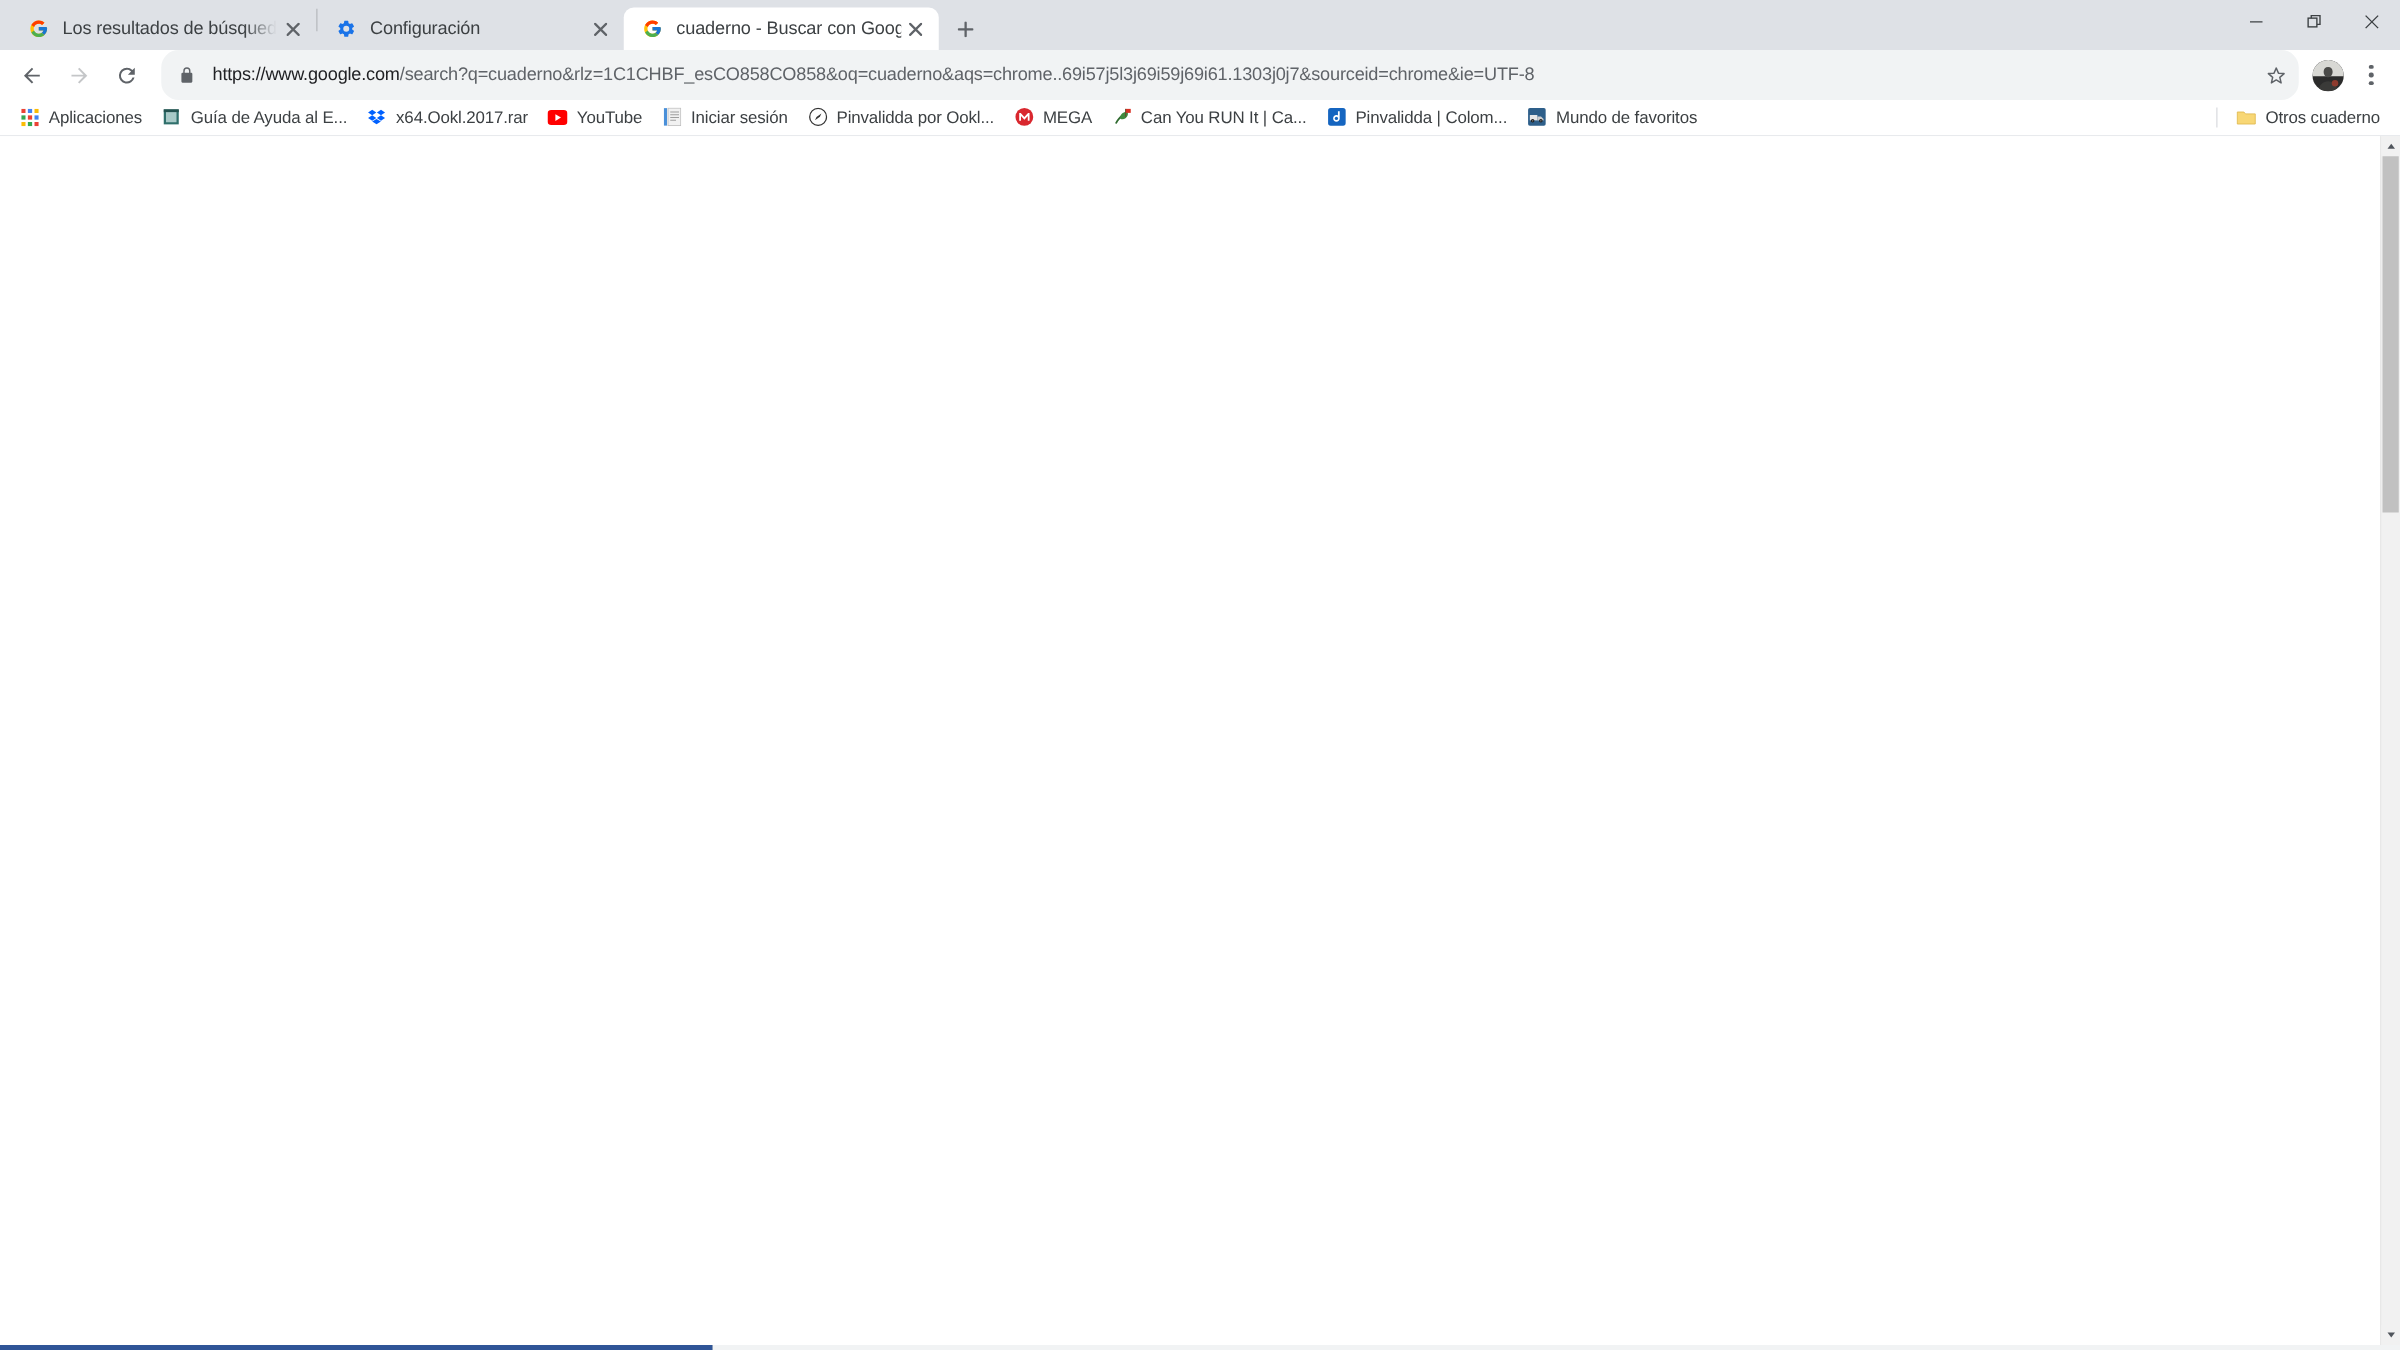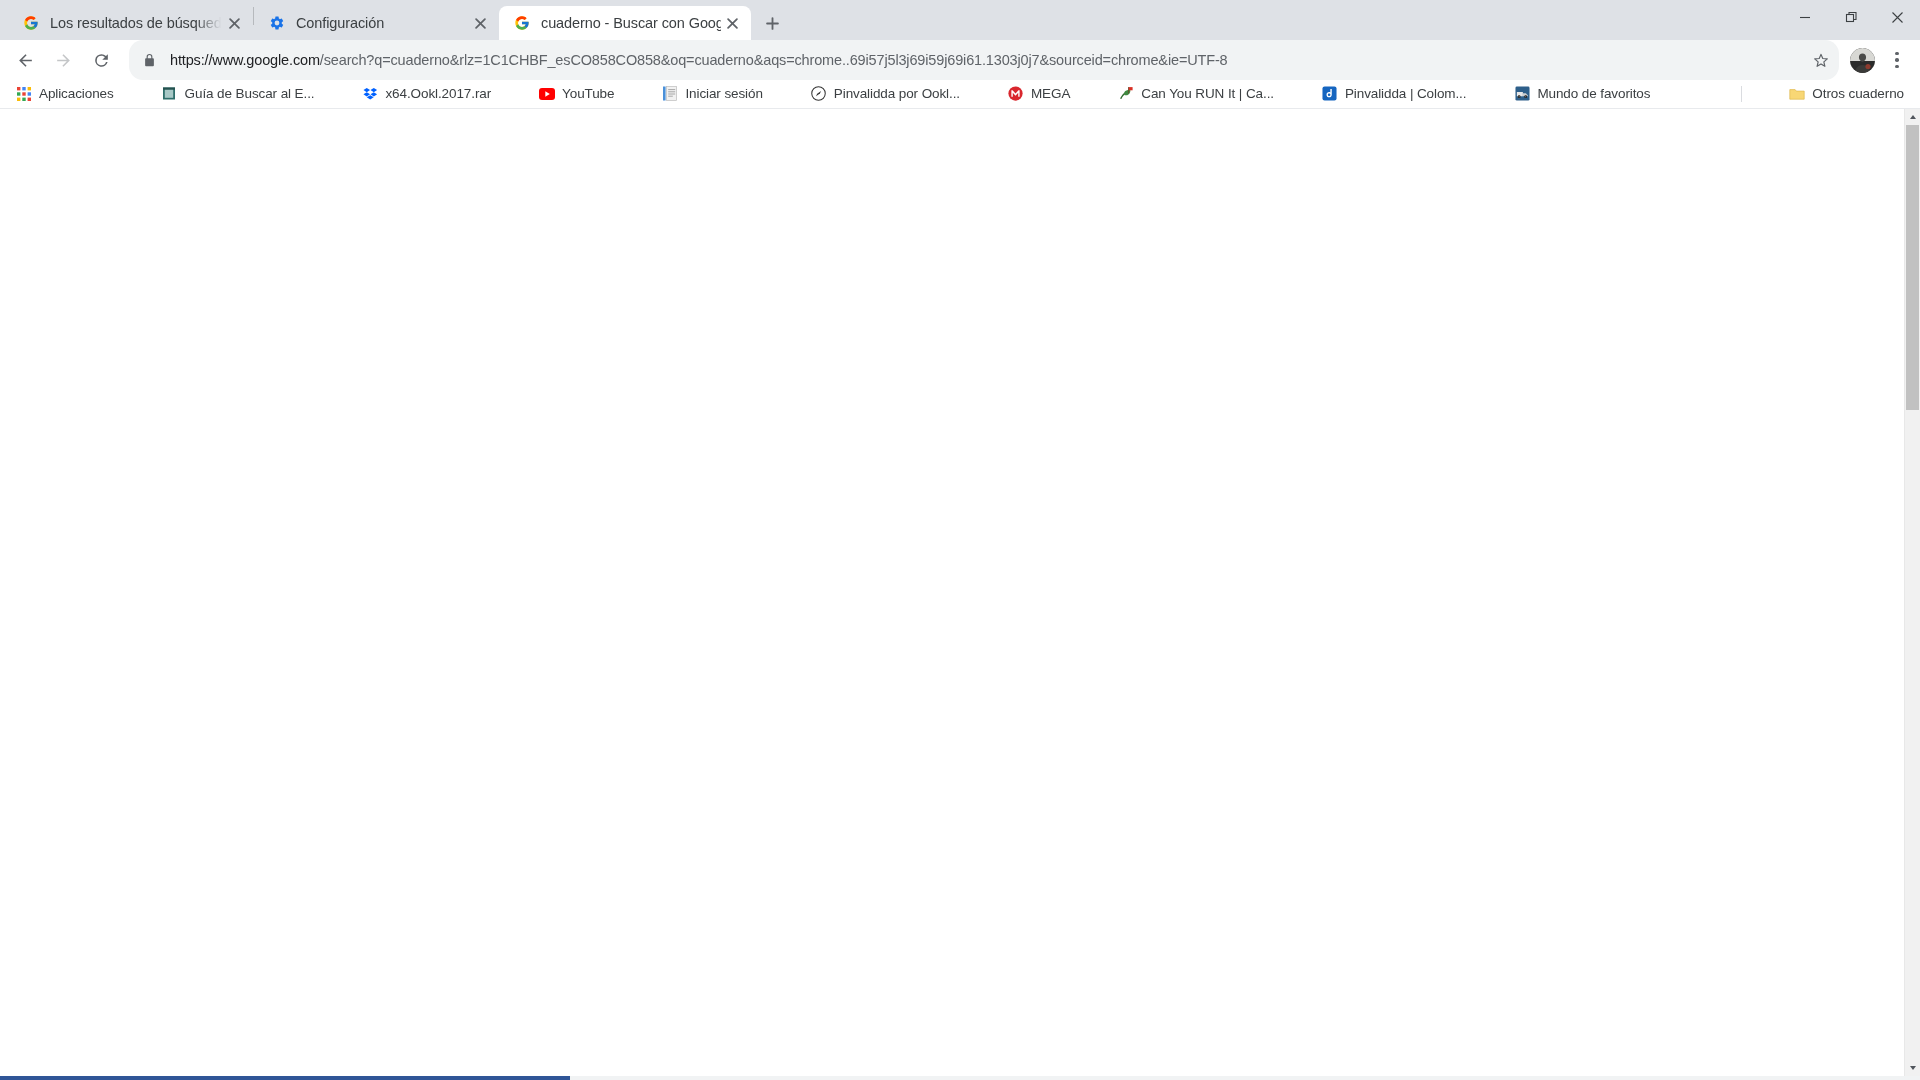--- a/index.html
+++ b/index.html
@@ -227,21 +227,20 @@
   .bookmarks {
     height: 28px;
     flex: 0 0 28px;
     background: #ffffff;
     display: flex;
     align-items: center;
     padding: 0 8px 0 8px;
     box-sizing: border-box;
     position: relative;
     border-bottom: 1px solid #ffffff;
-    gap: 32px;
   }
   .bm {
     display: flex;
     align-items: center;
     height: 24px;
     padding: 0 8px;
     border-radius: 4px;
     cursor: default;
     white-space: nowrap;
     flex: 0 0 auto;
@@ -496,21 +495,21 @@
     </div>
 
     <div class="bm">
       <span class="bm-icon">
         <svg width="15" height="15" viewBox="0 0 15 15">
           <rect x="1" y="1.5" width="12" height="12" fill="#2f6f6b"></rect>
           <rect x="2.8" y="3.2" width="8.4" height="8.6" fill="#a8c9c7"></rect>
           <rect x="1" y="1.5" width="12" height="2.2" fill="#24524f"></rect>
         </svg>
       </span>
-      <span class="bm-label">Guía de Buscar al E...</span>
+      <span class="bm-label">Guía de Ayuda al E...</span>
     </div>
 
     <div class="bm">
       <span class="bm-icon">
         <svg width="15" height="15" viewBox="0 0 16 16">
           <path d="M4 2L0.5 4.3 4 6.6 7.5 4.3z" fill="#0061ff"></path>
           <path d="M11.5 2L8 4.3l3.5 2.3L15 4.3z" fill="#0061ff"></path>
           <path d="M0.5 8.9L4 11.2l3.5-2.3L4 6.6z" fill="#0061ff"></path>
           <path d="M11.5 6.6L8 8.9l3.5 2.3L15 8.9z" fill="#0061ff"></path>
           <path d="M4 12l3.7 2.3L11.4 12 7.7 9.8z" fill="#0061ff"></path>

